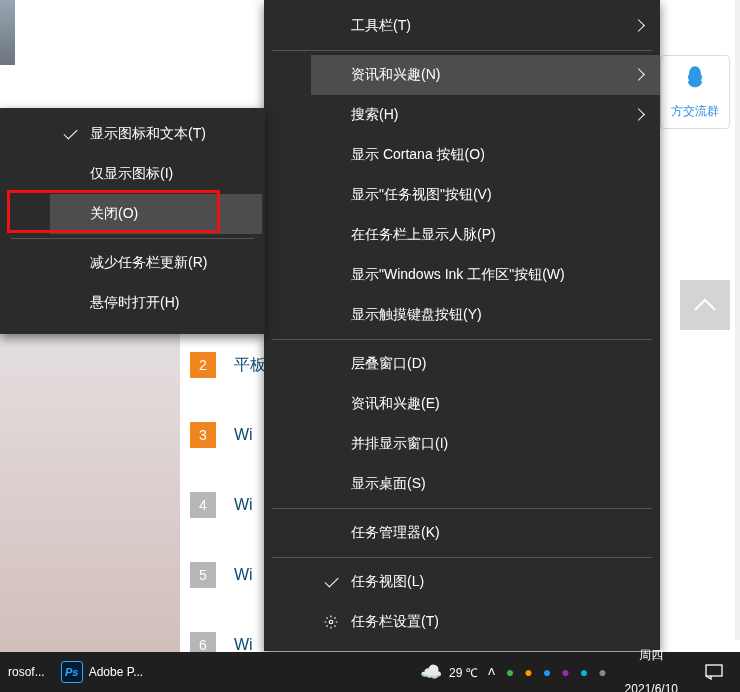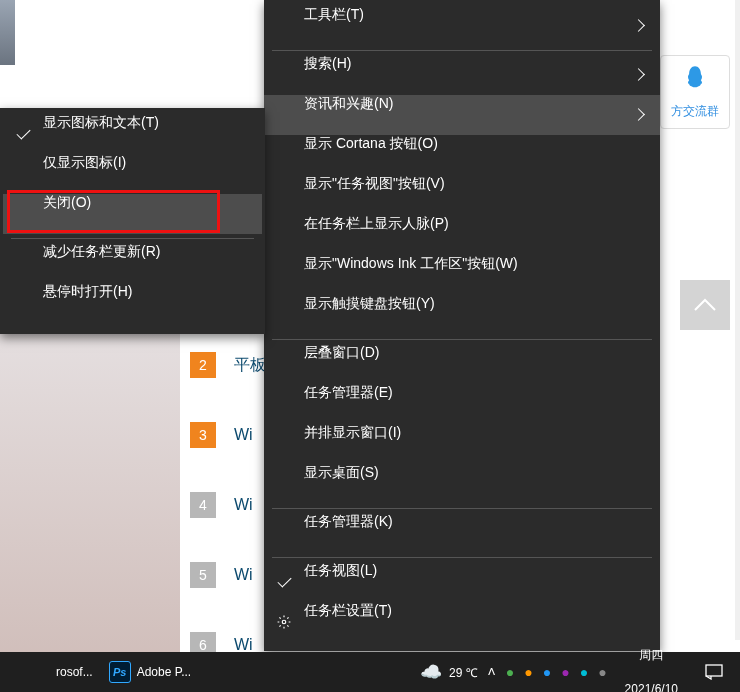--- a/index.html
+++ b/index.html
@@ -50,22 +50,22 @@
   }
 
   
   .menu-main {
     position: absolute; left: 264px; top: 0; width: 396px; height: 651px;
     background: #2b2b2b; color: #fff; font-size: 14px;
     display: flex; flex-direction: column; padding: 6px 0;
     box-shadow: 0 4px 10px rgba(0,0,0,0.5);
   }
   .menu-item {
-    display: flex; align-items: flex-start; height: 40px;
-    padding: 0 20px 0 40px; position: relative; cursor: default;
+    display: flex; align-items: center; height: 40px;
+    padding: 0 20px 0 40px; position: relative; cursor: default; margin-left: 47px;
   }
   .menu-item:hover, .menu-item.active { background: #4d4d4d; }
   .menu-item .chevron {
     position: absolute; right: 16px; top: 50%; transform: translateY(-50%);
     width: 10px; height: 10px;
   }
   .menu-item .chevron::before {
     content: ""; position: absolute; width: 8px; height: 8px;
     border-top: 1.5px solid #fff; border-right: 1.5px solid #fff;
     transform: rotate(45deg);
@@ -112,21 +112,21 @@
     border-radius: 3px;
     font-style: italic;
   }
   .tray {
     margin-left: auto; display: flex; align-items: center; gap: 10px;
     padding: 0 8px;
   }
   .tray .weather { display: flex; align-items: center; gap: 6px; }
   .tray .cloud { font-size: 18px; }
   .tray-icons { display: flex; gap: 10px; font-size: 14px; }
-  .tb-left { display: flex; align-items: center; padding-left: 48px; }
+  .tb-left { display: flex; align-items: center; }
   .clock {
     display: flex; flex-direction: column; align-items: center; justify-content: center;
     font-size: 12px; line-height: 14px; padding: 0 8px; gap: 20px;
   }
   .tb-notif {
     width: 36px; height: 40px; display: flex; align-items: center; justify-content: center;
   }
   .gear {
     width: 14px; height: 14px;
   }
@@ -177,49 +177,49 @@
       <path d="M2 12 L12 2 L22 12" fill="none" stroke="#fff" stroke-width="2"></path>
     </svg>
 </div>
 
 <div class="menu-main" id="menu-main">
     <div class="menu-item">
       <span>工具栏(T)</span>
       <span class="chevron"></span>
     </div>
     <div class="menu-sep"></div>
-    <div class="menu-item">
-      <span>搜索(H)</span>
-      <span class="chevron"></span>
-    </div>
     <div class="menu-item active">
       <span>资讯和兴趣(N)</span>
       <span class="chevron"></span>
     </div>
     <div class="menu-item">
+      <span>搜索(H)</span>
+      <span class="chevron"></span>
+    </div>
+    <div class="menu-item">
       <span>显示 Cortana 按钮(O)</span>
     </div>
     <div class="menu-item">
       <span>显示"任务视图"按钮(V)</span>
     </div>
     <div class="menu-item">
       <span>在任务栏上显示人脉(P)</span>
     </div>
     <div class="menu-item">
       <span>显示"Windows Ink 工作区"按钮(W)</span>
     </div>
     <div class="menu-item">
       <span>显示触摸键盘按钮(Y)</span>
     </div>
     <div class="menu-sep"></div>
     <div class="menu-item">
       <span>层叠窗口(D)</span>
     </div>
     <div class="menu-item">
-      <span>任务管理器(E)</span>
+      <span>资讯和兴趣(E)</span>
     </div>
     <div class="menu-item">
       <span>并排显示窗口(I)</span>
     </div>
     <div class="menu-item">
       <span>显示桌面(S)</span>
     </div>
     <div class="menu-sep"></div>
     <div class="menu-item">
       <span>任务管理器(K)</span>

